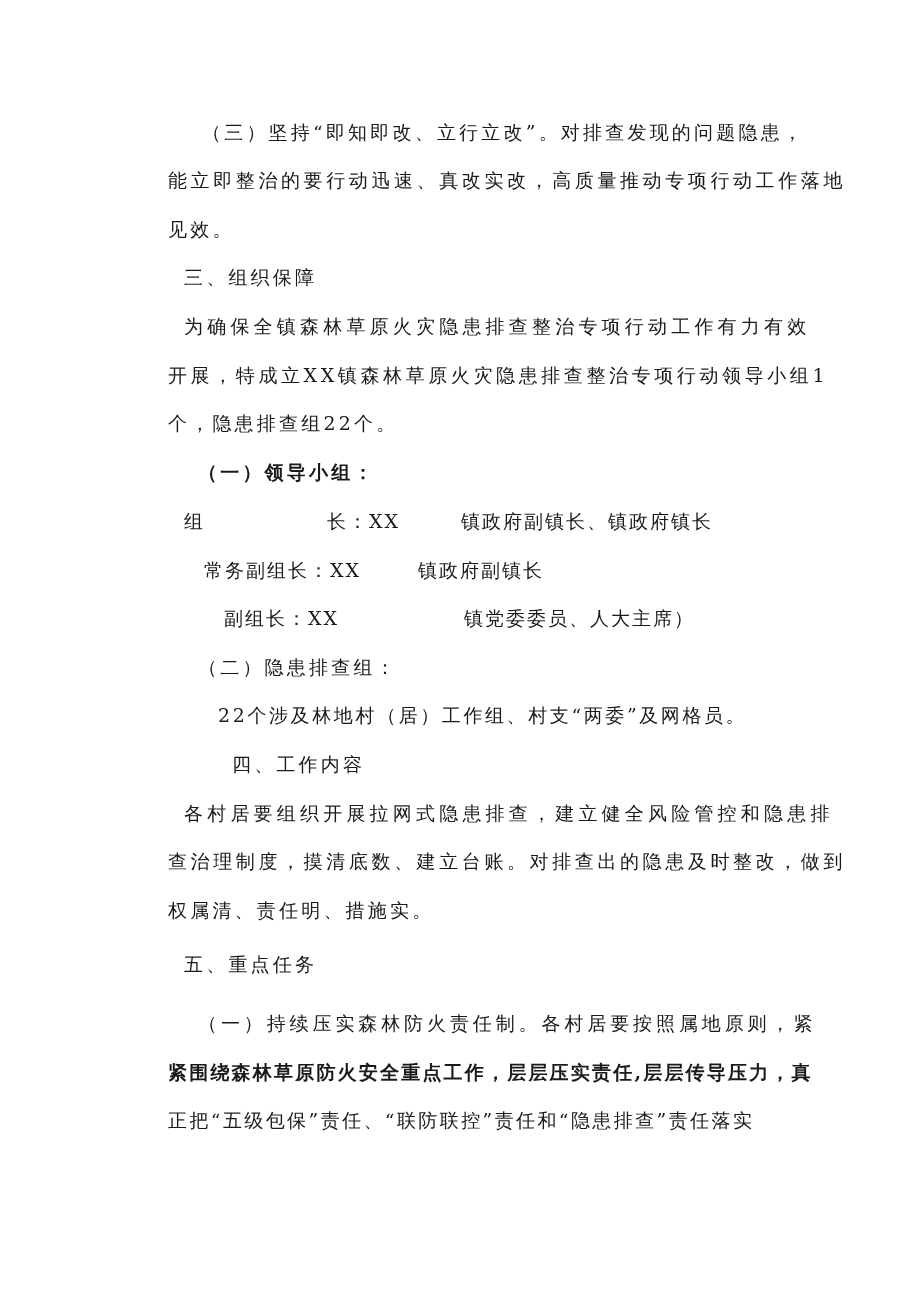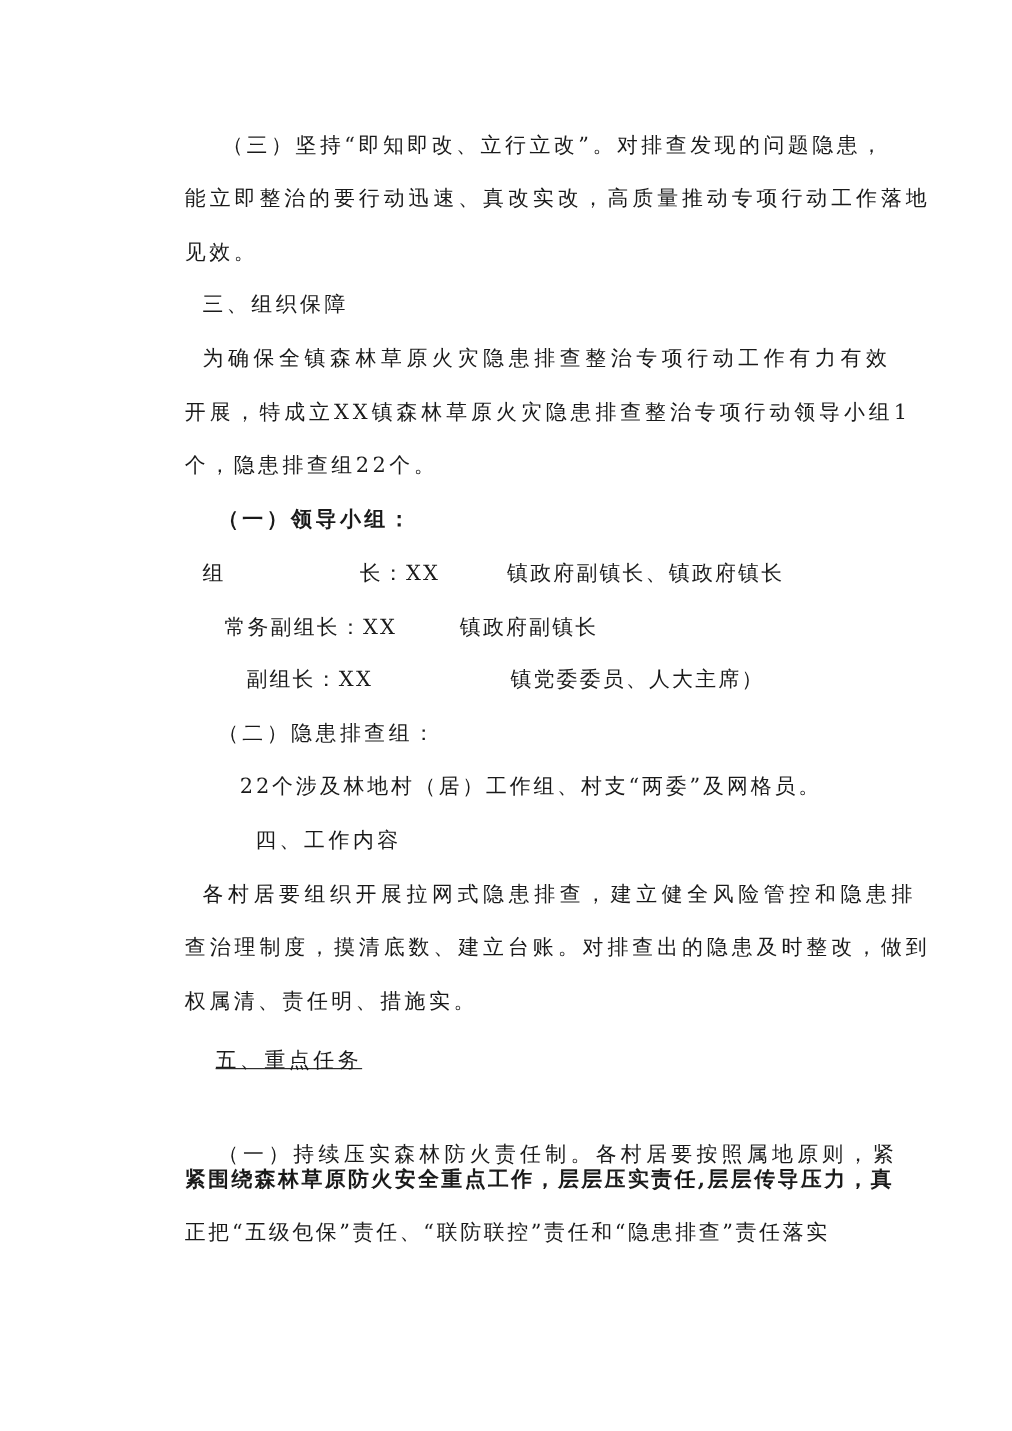--- a/index.html
+++ b/index.html
@@ -45,19 +45,19 @@
   <div class="line" style="left:198px; top:655px;">（二）隐患排查组：</div>
 
   <div class="line" style="left:182px; top:703px; letter-spacing:2.6px;margin-left:36px;">22个涉及林地村（居）工作组、村支“两委”及网格员。</div>
 
   <div class="line" style="left:184px; top:752px;margin-left:48px;">四、工作内容</div>
 
   <div class="line" style="left:184px; top:801px; letter-spacing:4.2px;">各村居要组织开展拉网式隐患排查，建立健全风险管控和隐患排</div>
   <div class="line" style="left:168px; top:849px; letter-spacing:3.6px;">查治理制度，摸清底数、建立台账。对排查出的隐患及时整改，做到</div>
   <div class="line" style="left:168px; top:898px;">权属清、责任明、措施实。</div>
 
-  <div class="line" style="left:196px; top:952px;text-decoration:underline;">五、重点任务</div>
+  <div class="line" style="left:184px; top:952px;">五、重点任务</div>
 
-  <div class="line" style="left:198px; top:1011px; letter-spacing:3.9px;margin-top:26px;">（一）持续压实森林防火责任制。各村居要按照属地原则，紧</div>
+  <div class="line" style="left:198px; top:1011px; letter-spacing:3.9px;">（一）持续压实森林防火责任制。各村居要按照属地原则，紧</div>
   <div class="line" style="left:168px; top:1060px; letter-spacing:2.2px;font-weight:bold;">紧围绕森林草原防火安全重点工作，层层压实责任,层层传导压力，真</div>
   <div class="line" style="left:168px; top:1108px; letter-spacing:2.4px;text-align:right;">正把“五级包保”责任、“联防联控”责任和“隐患排查”责任落实</div>
 
 </div>
 
 </body></html>

